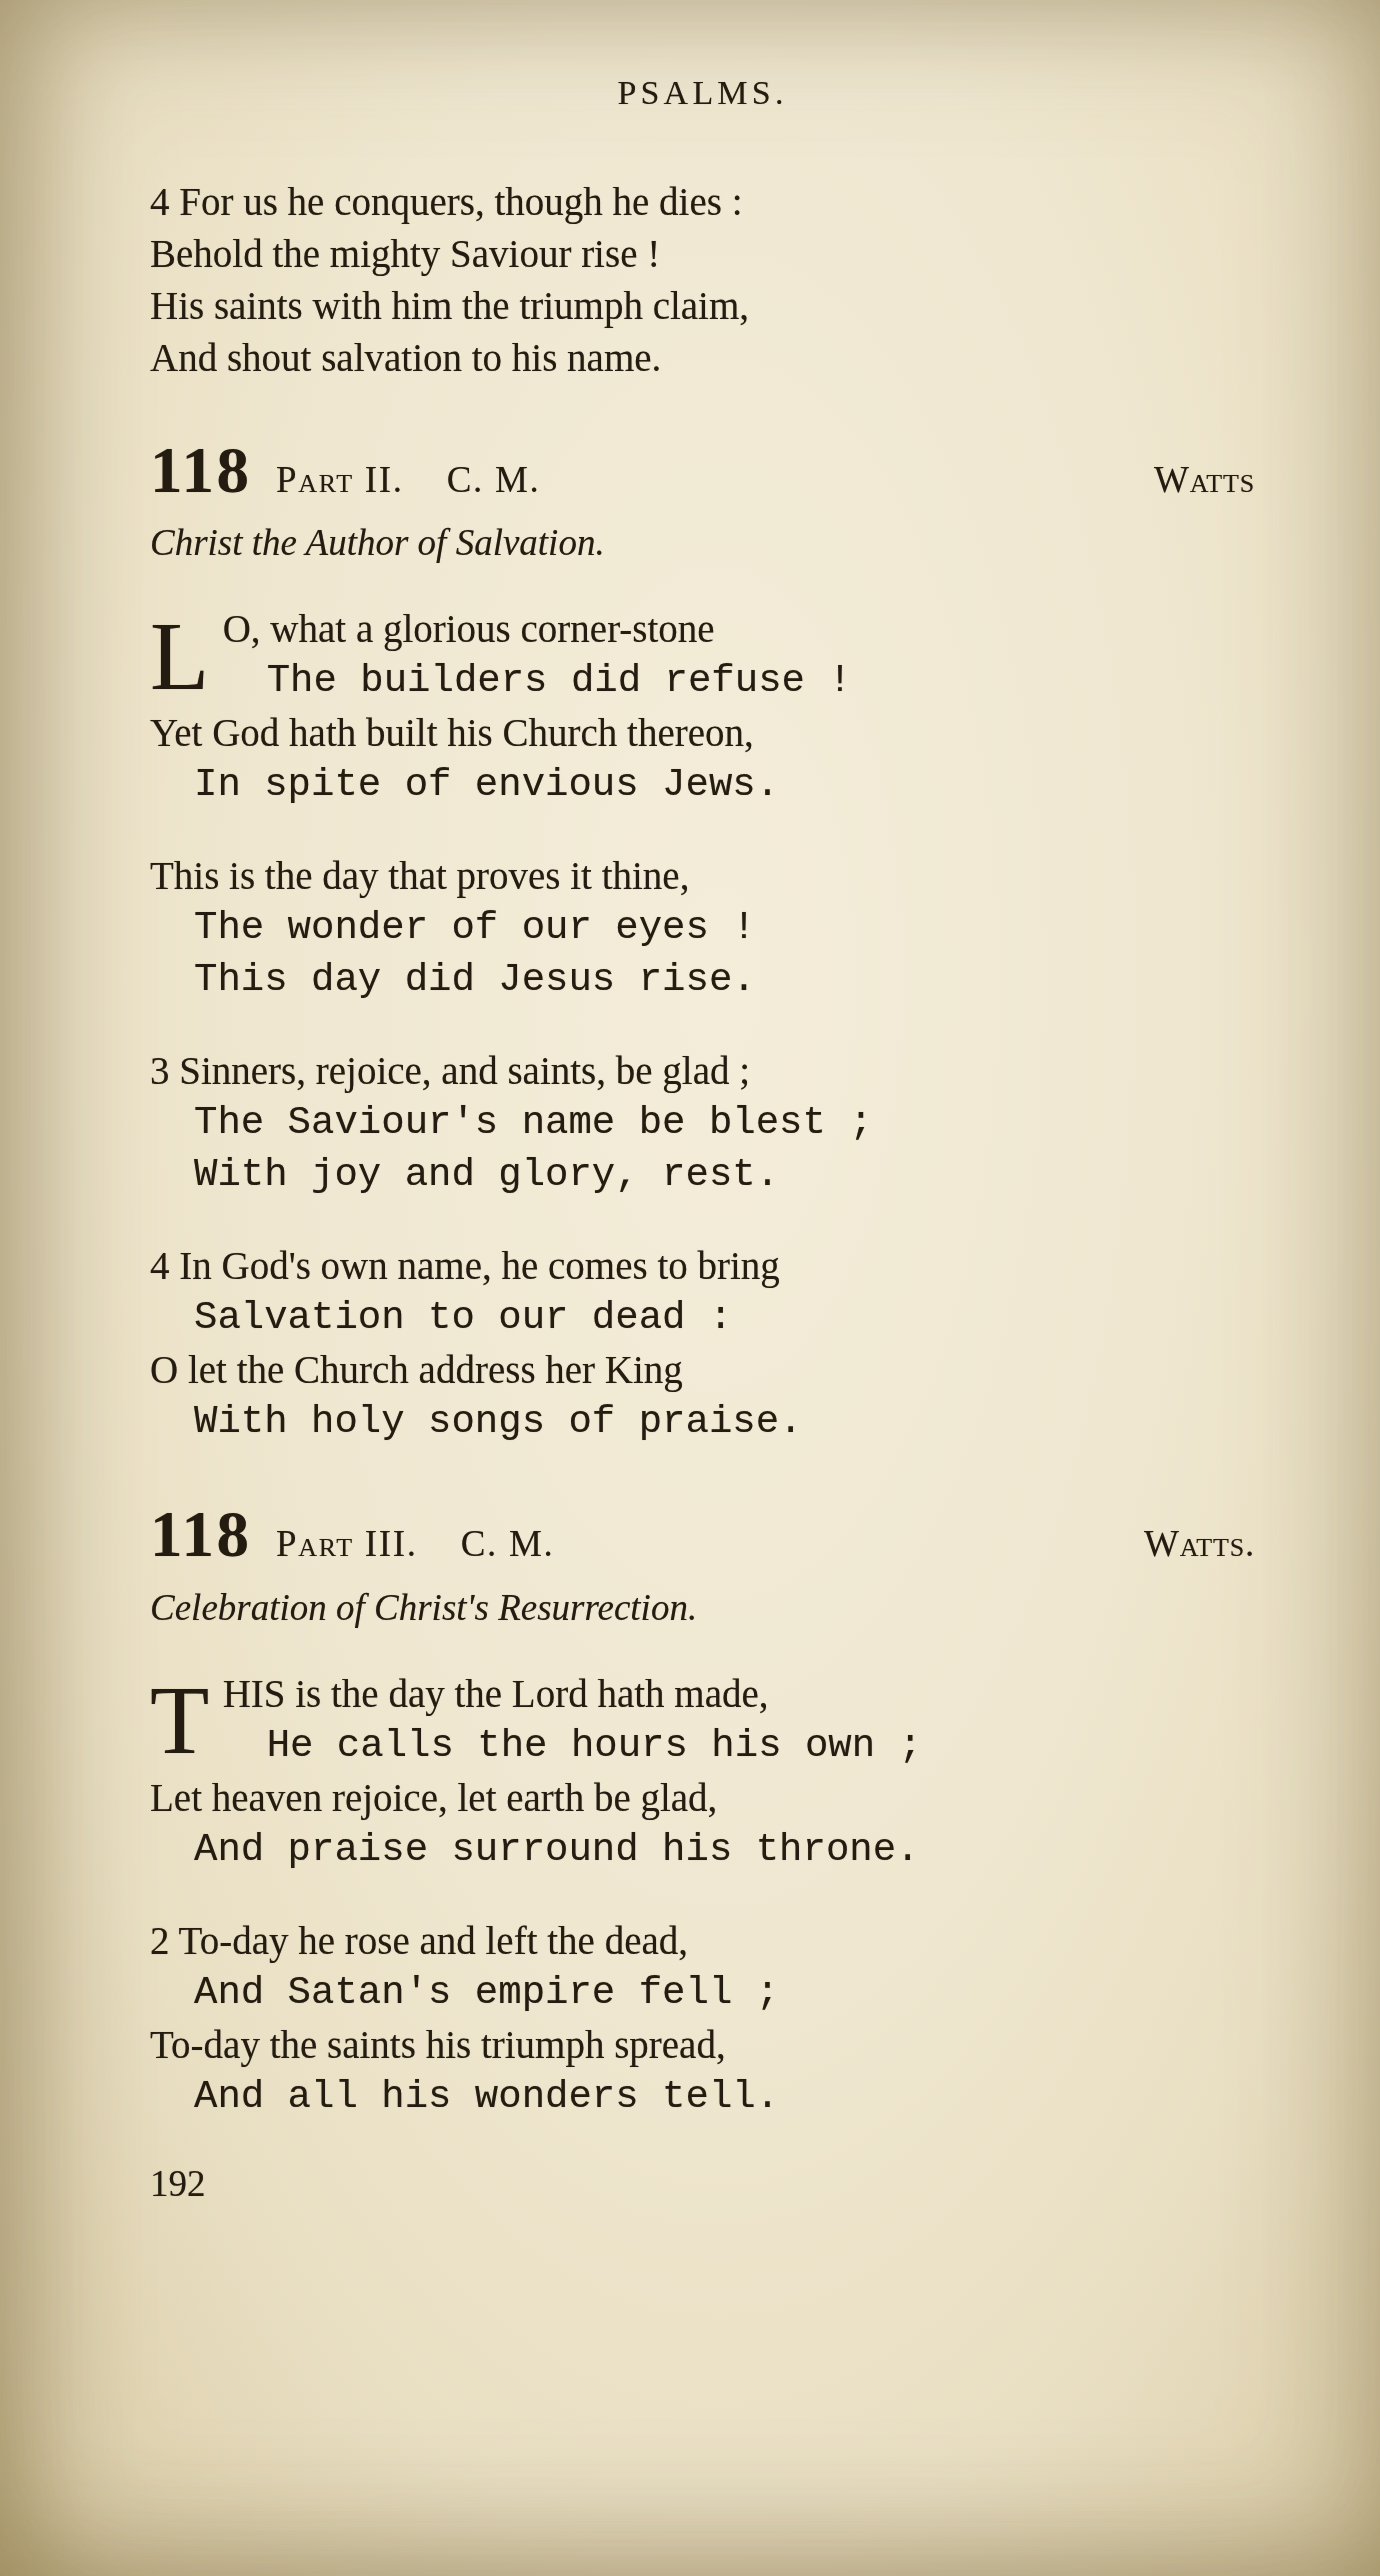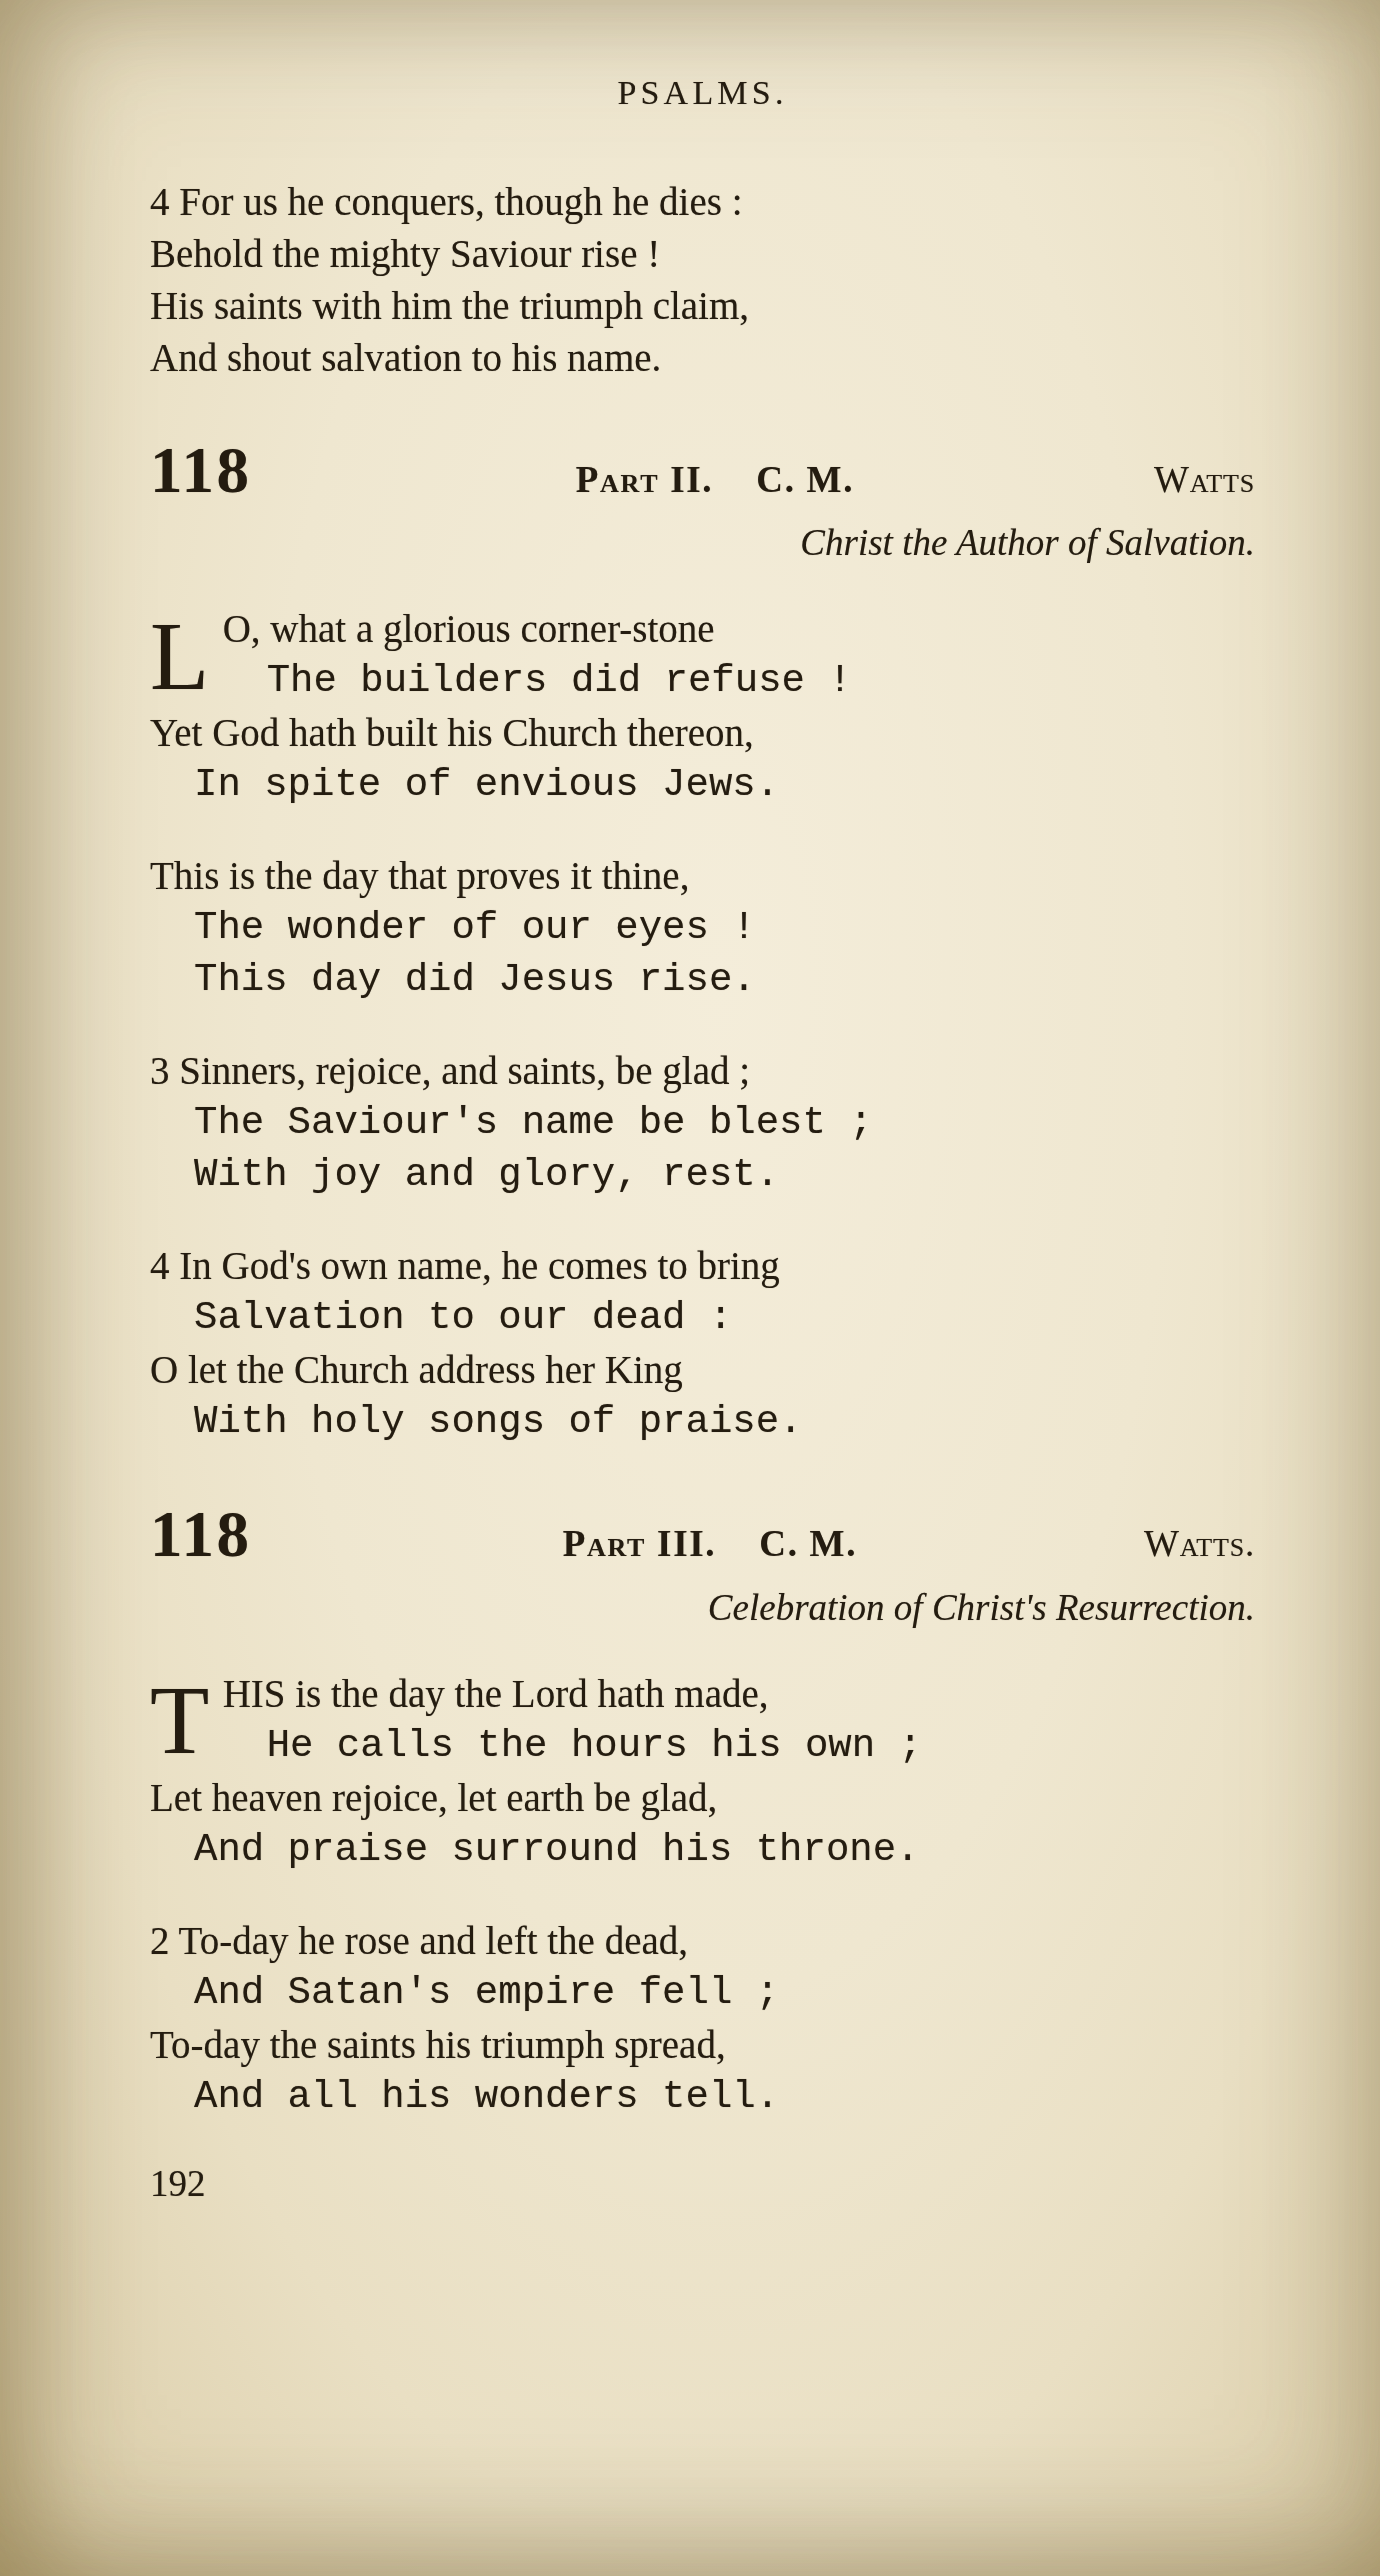--- a/index.html
+++ b/index.html
@@ -66,34 +66,32 @@
     font-size: 37px;
   }
   .hymn-number {
     font-size: 65px;
     font-weight: bold;
     letter-spacing: 2.5px;
     min-width: 126px;
   }
   .hymn-center {
     flex: 1;
-    text-align: center;
     font-variant: small-caps;
     letter-spacing: 1.7px;
-    font-weight: bold;
   }
   .hymn-center .part {
     margin-right: 32px;
   }
   .hymn-author {
     font-variant: small-caps;
     letter-spacing: 0.8px;
   }
   .hymn-title {
-    text-align: right;
+    text-align: left;
     font-style: italic;
     font-size: 37px;
     margin-bottom: 39px;
   }
   .page-number {
     text-align: left;
     font-size: 37px;
     margin-top: 2px;
   }
 </style>

